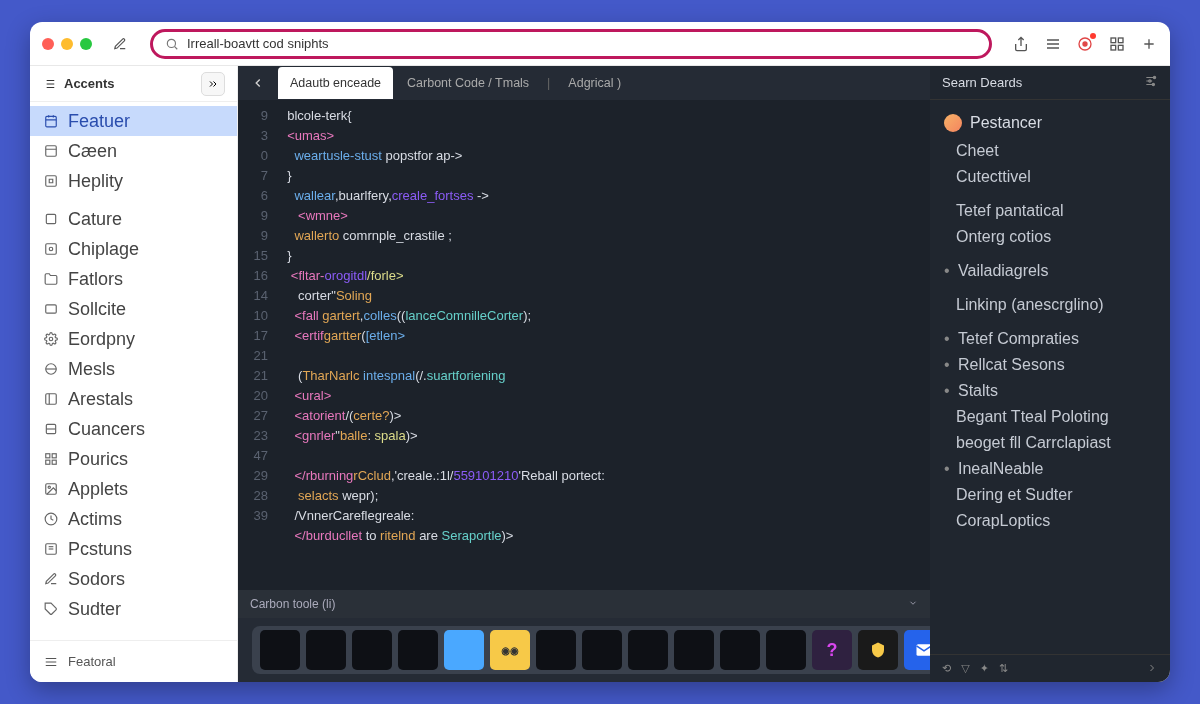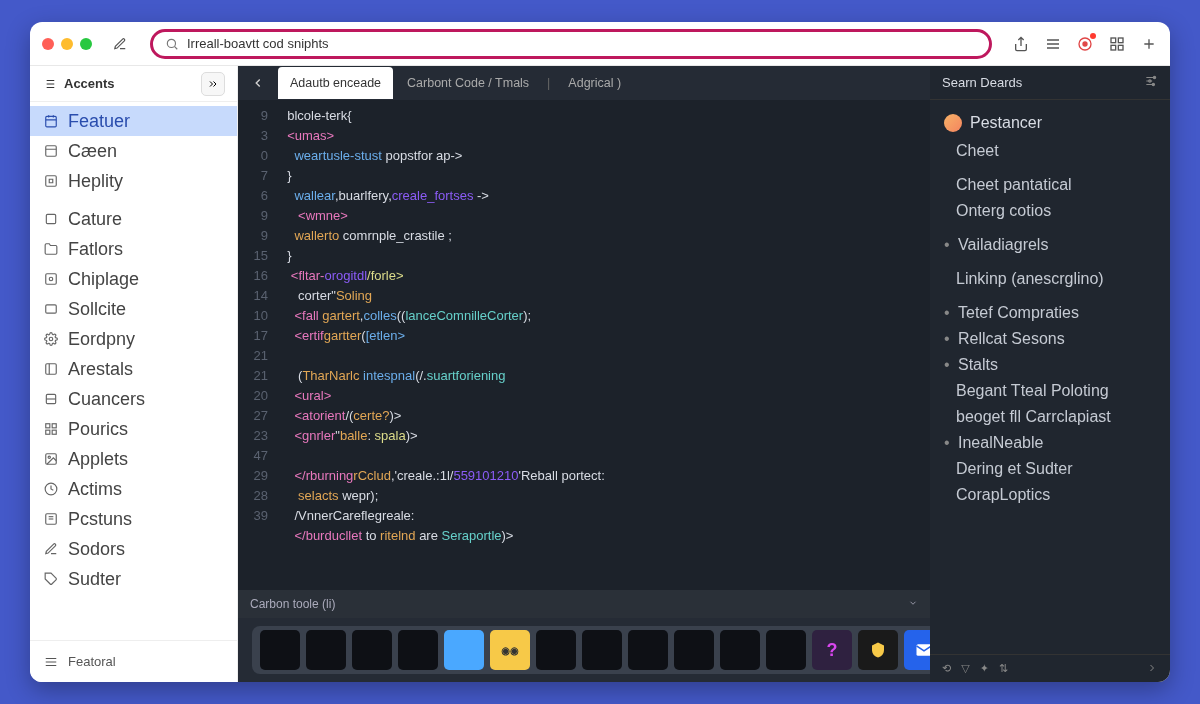--- a/index.html
+++ b/index.html
@@ -178,43 +178,50 @@
           </div>
           <div class="sb-gap"></div>
           <div class="sb-item">
             <svg width="14" height="14" viewBox="0 0 24 24" fill="none" stroke="currentColor" stroke-width="2">
               <rect x="4" y="4" width="16" height="16" rx="2"></rect>
             </svg>
             <span>Cature</span>
           </div>
           <div class="sb-item">
             <svg width="14" height="14" viewBox="0 0 24 24" fill="none" stroke="currentColor" stroke-width="2">
+              <rect x="3" y="3" width="18" height="18" rx="2"></rect>
+              <circle cx="12" cy="12" r="3"></circle>
+            </svg>
+            <span>Chiplage</span>
+          </div>
+          <div class="sb-item">
+            <svg width="14" height="14" viewBox="0 0 24 24" fill="none" stroke="currentColor" stroke-width="2">
               <path d="M22 19a2 2 0 01-2 2H4a2 2 0 01-2-2V5a2 2 0 012-2h5l2 3h9a2 2 0 012 2z"></path>
             </svg>
             <span>Fatlors</span>
-          </div>
-          <div class="sb-item">
-            <svg width="14" height="14" viewBox="0 0 24 24" fill="none" stroke="currentColor" stroke-width="2">
-              <rect x="3" y="3" width="18" height="18" rx="2"></rect>
-              <circle cx="12" cy="12" r="3"></circle>
-            </svg>
-            <span>Chiplage</span>
           </div>
           <div class="sb-item">
             <svg width="14" height="14" viewBox="0 0 24 24" fill="none" stroke="currentColor" stroke-width="2">
               <rect x="3" y="5" width="18" height="14" rx="2"></rect>
             </svg>
             <span>Sollcite</span>
           </div>
           <div class="sb-item">
             <svg width="14" height="14" viewBox="0 0 24 24" fill="none" stroke="currentColor" stroke-width="2">
               <circle cx="12" cy="12" r="3"></circle>
               <path d="M19.4 15a1.65 1.65 0 00.33 1.82l.06.06a2 2 0 11-2.83 2.83l-.06-.06a1.65 1.65 0 00-1.82-.33 1.65 1.65 0 00-1 1.51V21a2 2 0 11-4 0v-.09A1.65 1.65 0 009 19.4a1.65 1.65 0 00-1.82.33l-.06.06a2 2 0 11-2.83-2.83l.06-.06a1.65 1.65 0 00.33-1.82 1.65 1.65 0 00-1.51-1H3a2 2 0 110-4h.09A1.65 1.65 0 004.6 9a1.65 1.65 0 00-.33-1.82l-.06-.06a2 2 0 112.83-2.83l.06.06a1.65 1.65 0 001.82.33H9a1.65 1.65 0 001-1.51V3a2 2 0 114 0v.09a1.65 1.65 0 001 1.51 1.65 1.65 0 001.82-.33l.06-.06a2 2 0 112.83 2.83l-.06.06a1.65 1.65 0 00-.33 1.82V9a1.65 1.65 0 001.51 1H21a2 2 0 110 4h-.09a1.65 1.65 0 00-1.51 1z"></path>
             </svg>
             <span>Eordpny</span>
+          </div>
+          <div class="sb-item">
+            <svg width="14" height="14" viewBox="0 0 24 24" fill="none" stroke="currentColor" stroke-width="2">
+              <circle cx="12" cy="12" r="9"></circle>
+              <line x1="3" y1="12" x2="21" y2="12"></line>
+            </svg>
+            <span>Mesls</span>
           </div>
           <div class="sb-item">
             <svg width="14" height="14" viewBox="0 0 24 24" fill="none" stroke="currentColor" stroke-width="2">
               <rect x="3" y="3" width="18" height="18" rx="2"></rect>
               <line x1="9" y1="3" x2="9" y2="21"></line>
             </svg>
             <span>Arestals</span>
           </div>
           <div class="sb-item">
             <svg width="14" height="14" viewBox="0 0 24 24" fill="none" stroke="currentColor" stroke-width="2">
@@ -388,22 +395,23 @@
             </svg>
         </span>
       </div>
       <div class="r-body">
         <div class="r-user">
           <div class="r-avatar"></div>
           <span>Pestancer</span>
         </div>
         <div id="r-items">
             <div class="r-item">Cheet</div>
+            <div class="r-item">Cutecttivel</div>
             <div class="r-space"></div>
-            <div class="r-item">Cheet pantatical</div>
+            <div class="r-item">Tetef pantatical</div>
             <div class="r-item">Onterg cotios</div>
             <div class="r-space"></div>
             <div class="r-item bullet">Vailadiagrels</div>
             <div class="r-space"></div>
             <div class="r-item">Linkinp (anescrglino)</div>
             <div class="r-space"></div>
             <div class="r-item bullet">Tetef Compraties</div>
             <div class="r-item bullet">Rellcat Sesons</div>
             <div class="r-item bullet">Stalts</div>
             <div class="r-item">Begant Tteal Poloting</div>

